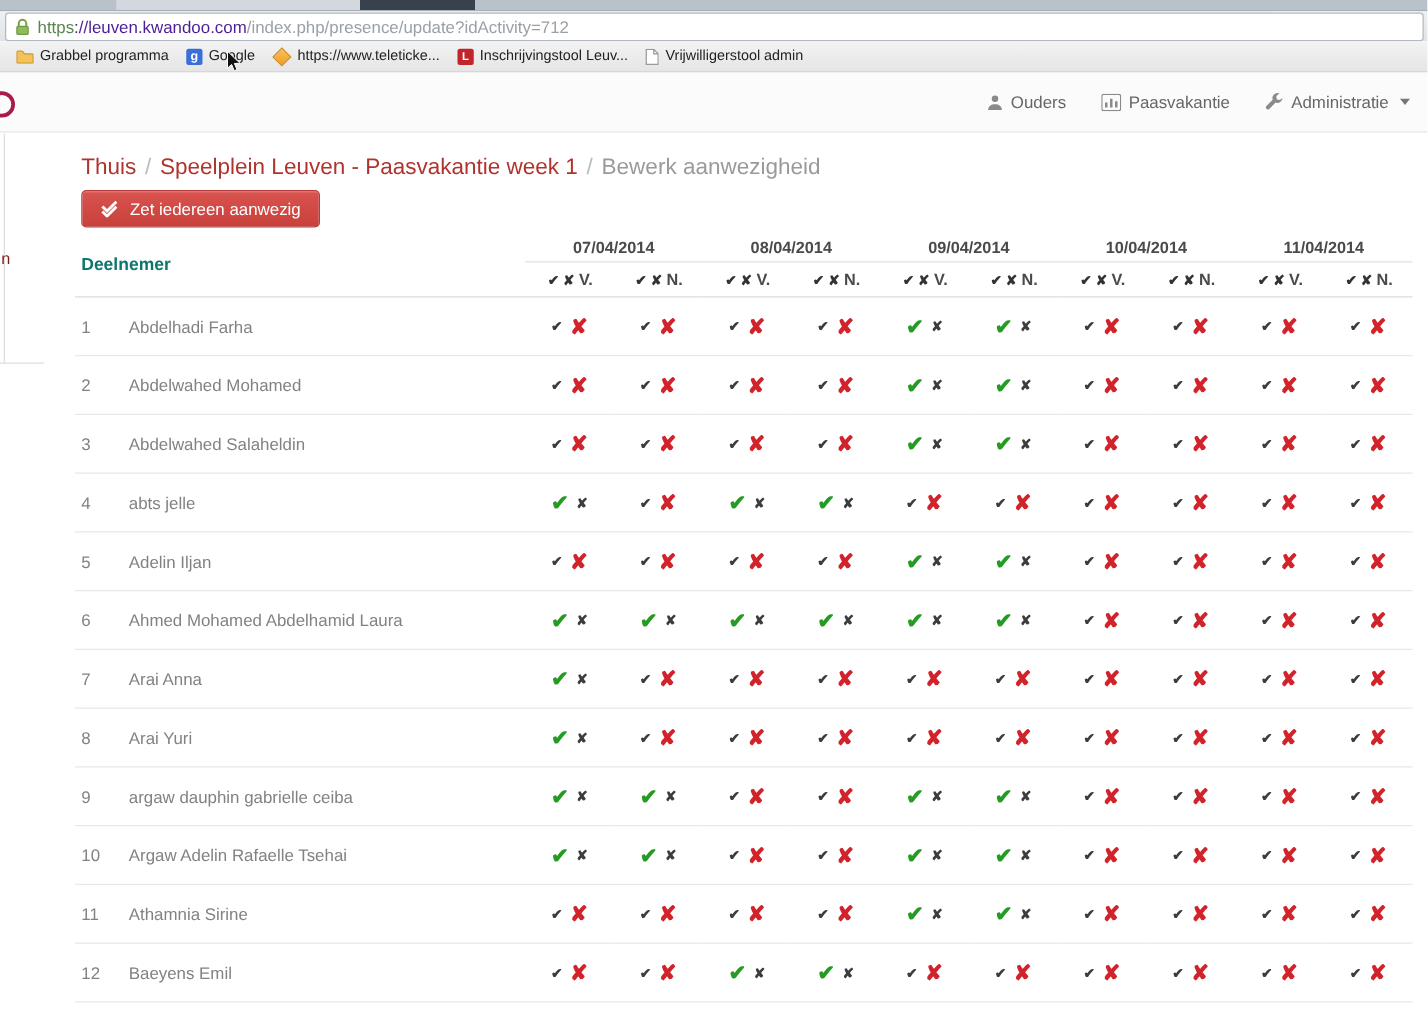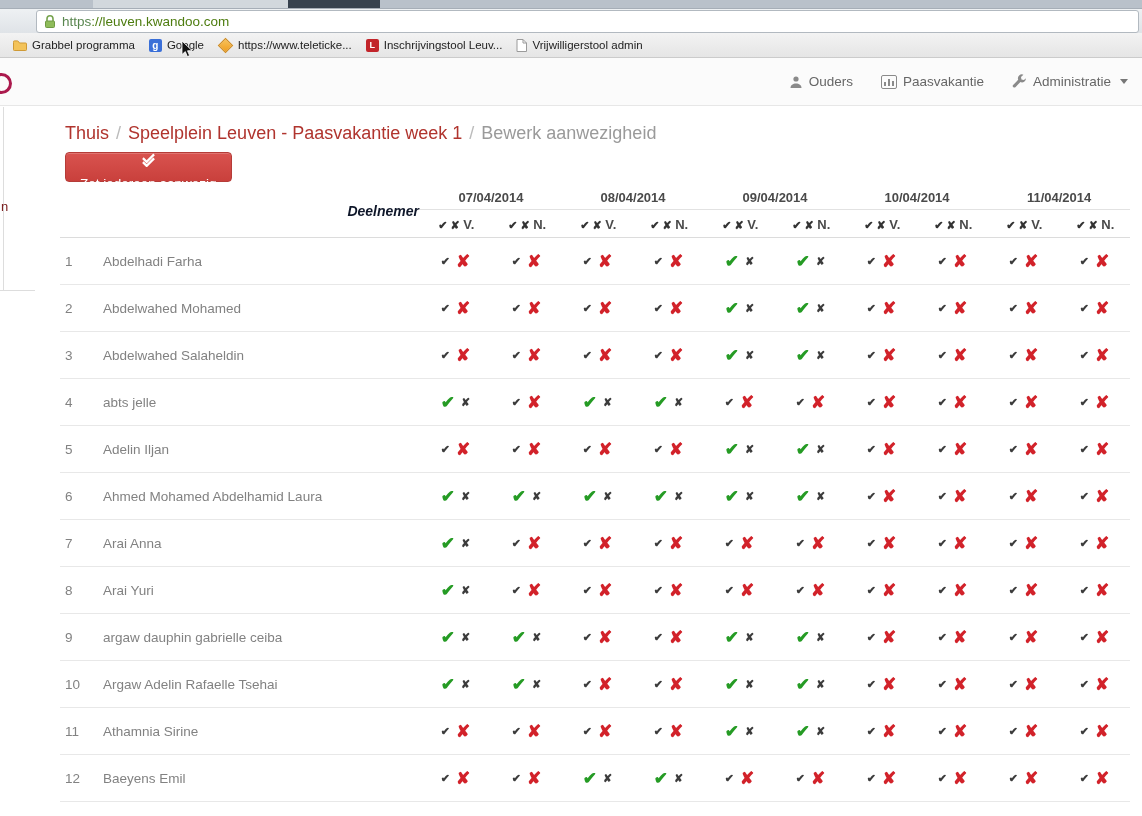--- a/index.html
+++ b/index.html
@@ -6,23 +6,23 @@
   body{
     width:1142px;height:816px;position:relative;overflow:hidden;background:#fff;
     font-family:"Liberation Sans",sans-serif;
     --present-green:#259b24;--absent-red:#d2222a;--link-red:#b0342e;--button-red:#d9534f;
   }
   
   .chrome-strip{position:absolute;top:0;left:0;width:1142px;height:8px;background:#b9c1ca;border-bottom:1px solid #a6aeb7;}
   .chrome-strip .seg-light{position:absolute;left:93px;top:0;width:195px;height:8px;background:#d2d8dd;}
   .chrome-strip .seg-dark{position:absolute;left:288px;top:0;width:92px;height:8px;background:#37424e;}
   .url-row{position:absolute;top:9px;left:0;width:1142px;height:24px;background:linear-gradient(#eef1f3,#dfe3e7);}
-  .url-field{position:absolute;left:36px;right:3px;top:1px;height:21px;background:#fff;border:1px solid #b2b9c0;border-radius:3px;display:flex;align-items:center;padding:0 7px;font-size:13.5px;white-space:nowrap;overflow:hidden;}
+  .url-field{position:absolute;left:4px;right:3px;top:1px;height:21px;background:#fff;border:1px solid #b2b9c0;border-radius:3px;display:flex;align-items:center;padding:0 7px;font-size:13.5px;white-space:nowrap;overflow:hidden;}
   .url-field .lock{margin-right:6px;display:inline-flex;}
-  .url-main{color:#4d7c0f;}
+  .url-main{color:#4c1d95;}
   .url-scheme{color:#59864f;}
   .url-path{color:#9aa0a6;}
   .bookmarks-bar{position:absolute;top:33px;left:0;width:1142px;height:25px;background:linear-gradient(#f3f3f3,#e5e5e5);border-bottom:1px solid #cbcbcb;display:flex;align-items:center;padding-left:6px;box-sizing:border-box;font-size:11.5px;color:#222;}
   .bm-item{display:flex;align-items:center;gap:5px;padding:2px 7px;border-radius:2px;cursor:default;}
   .bm-ic{display:inline-flex;align-items:center;justify-content:center;}
   .badge-ic{width:13px;height:13px;border-radius:2px;color:#fff;font-weight:bold;font-size:10px;line-height:13px;text-align:center;}
   .google-favicon{background:#3a6fd8;}
   .letter-l-favicon{background:#c2242a;font-size:9px;}
   .diamond-favicon{width:9px;height:9px;background:linear-gradient(135deg,#f8c35c,#ef9d1f);border:1px solid #cf8a1e;transform:rotate(45deg);margin:0 2px;}
   .cursor{position:absolute;left:181px;top:40px;z-index:50;}
@@ -38,26 +38,26 @@
   .caret{width:0;height:0;border-left:4px solid transparent;border-right:4px solid transparent;border-top:5px solid #777;margin-left:3px;}
   
   .clip-vline{position:absolute;left:3px;top:107px;height:183px;width:0;border-left:1px solid #ddd;}
   .clip-hline{position:absolute;left:0;top:290px;width:35px;height:0;border-top:1px solid #ddd;}
   .clip-text{position:absolute;left:1px;top:199px;font-size:13px;color:#7c2020;}
   
   .breadcrumb{position:absolute;left:65px;top:123px;font-size:18px;color:#999;}
   .crumb-link{color:var(--link-red);text-decoration:none;cursor:pointer;}
   .crumb-sep{color:#bbb;margin:0 7px;}
   .crumb-current{color:#9a9a9a;}
-  .btn-set-present{position:absolute;left:65px;top:152px;height:30px;background:linear-gradient(#d9534f,#c9403c);border:1px solid #b53c38;border-radius:4px;color:#fff;font-size:13.5px;display:flex;align-items:center;gap:9px;padding:0 14px;cursor:pointer;box-shadow:inset 0 1px 0 rgba(255,255,255,.2);font-family:"Liberation Sans",sans-serif;flex-direction:column;}
+  .btn-set-present{position:absolute;left:65px;top:152px;height:30px;background:linear-gradient(#d9534f,#c9403c);border:1px solid #b53c38;border-radius:4px;color:#fff;font-size:13.5px;display:flex;align-items:center;gap:9px;padding:0 14px;cursor:pointer;box-shadow:inset 0 1px 0 rgba(255,255,255,.2);font-family:"Liberation Sans",sans-serif;}
   
   table.presence{position:absolute;left:60px;top:185px;width:1070px;border-collapse:collapse;table-layout:fixed;}
   table.presence col.c-name{width:360px;}
   table.presence col.c-slot{width:71px;}
-  th.deelnemer{vertical-align:middle;text-align:right;padding-left:5px;font-size:14px;font-weight:bold;color:#0f172a;border-bottom:1px solid #dcdcdc;font-style:italic;}
+  th.deelnemer{vertical-align:middle;text-align:left;padding-left:5px;font-size:14px;font-weight:bold;color:#0f766e;border-bottom:1px solid #dcdcdc;}
   td.date-head{height:22px;text-align:center;font-weight:bold;font-size:13px;color:#4a4a4a;border-bottom:1px solid #e2e2e2;}
   td.sub-head{height:25px;text-align:center;border-bottom:1px solid #dcdcdc;white-space:nowrap;}
   .sh-glyph{font-size:11px;font-weight:bold;color:#333;margin:0 1.5px;cursor:pointer;}
   .sh-label{font-size:13px;font-weight:bold;color:#4a4a4a;margin-left:2px;}
   tbody td{height:44px;border-bottom:1px solid #e8e8e8;text-align:center;vertical-align:middle;white-space:nowrap;}
   td.name-cell{text-align:left;color:#828282;font-size:13.5px;padding-left:5px;}
   .nr{display:inline-block;width:38px;}
   .pm{font-weight:bold;cursor:pointer;margin:0 3px;vertical-align:middle;display:inline-block;}
   .pm-check.on{color:var(--present-green);font-size:17px;}
   .pm-check.off{color:#3c3c3c;font-size:11px;}
@@ -74,20 +74,21 @@
 <div class="url-row">
   <div class="url-field">
     <span class="lock">
       <svg width="12" height="15" viewBox="0 0 12 15">
           <path d="M3 7V4.8a3 3 0 0 1 6 0V7" fill="none" stroke="#76a34e" stroke-width="1.6"></path>
           <rect x="1.5" y="7" width="9" height="6.5" rx="1" fill="#8fbc5a" stroke="#6f9a44"></rect>
         </svg>
     </span>
     <span class="url-scheme">https</span>
       <span class="url-main">://leuven.kwandoo.com</span>
+      <span class="url-path">/index.php/presence/update?idActivity=712</span>
   </div>
 </div>
 <div class="bookmarks-bar">
     <div class="bm-item">
       <span class="bm-ic">
         <svg width="14" height="11" viewBox="0 0 14 11">
           <path d="M.5 2.5 V9.7 a.8.8 0 0 0 .8.8 h11.4 a.8.8 0 0 0 .8-.8 V3.8 a.8.8 0 0 0-.8-.8 H6.5 L5.2 1.2 a1 1 0 0 0-.7-.3 H1.3 a.8.8 0 0 0-.8.8z" fill="#f3c35a" stroke="#cf9a36"></path>
         </svg>
       </span>
       <span class="bm-label">Grabbel programma</span>

